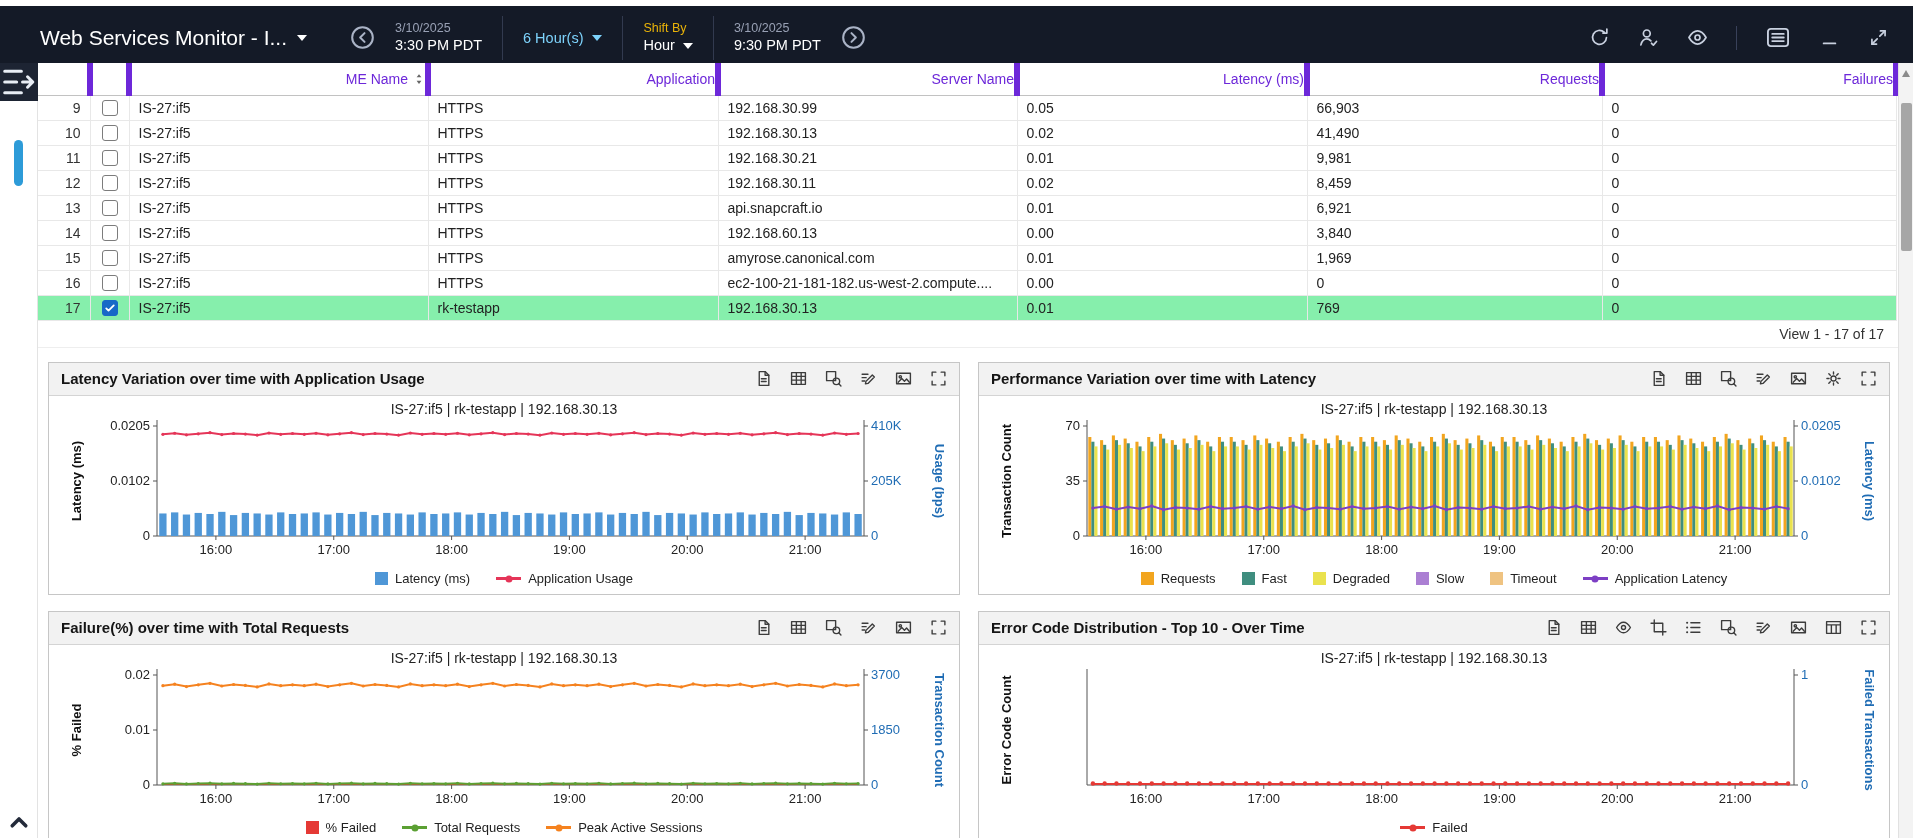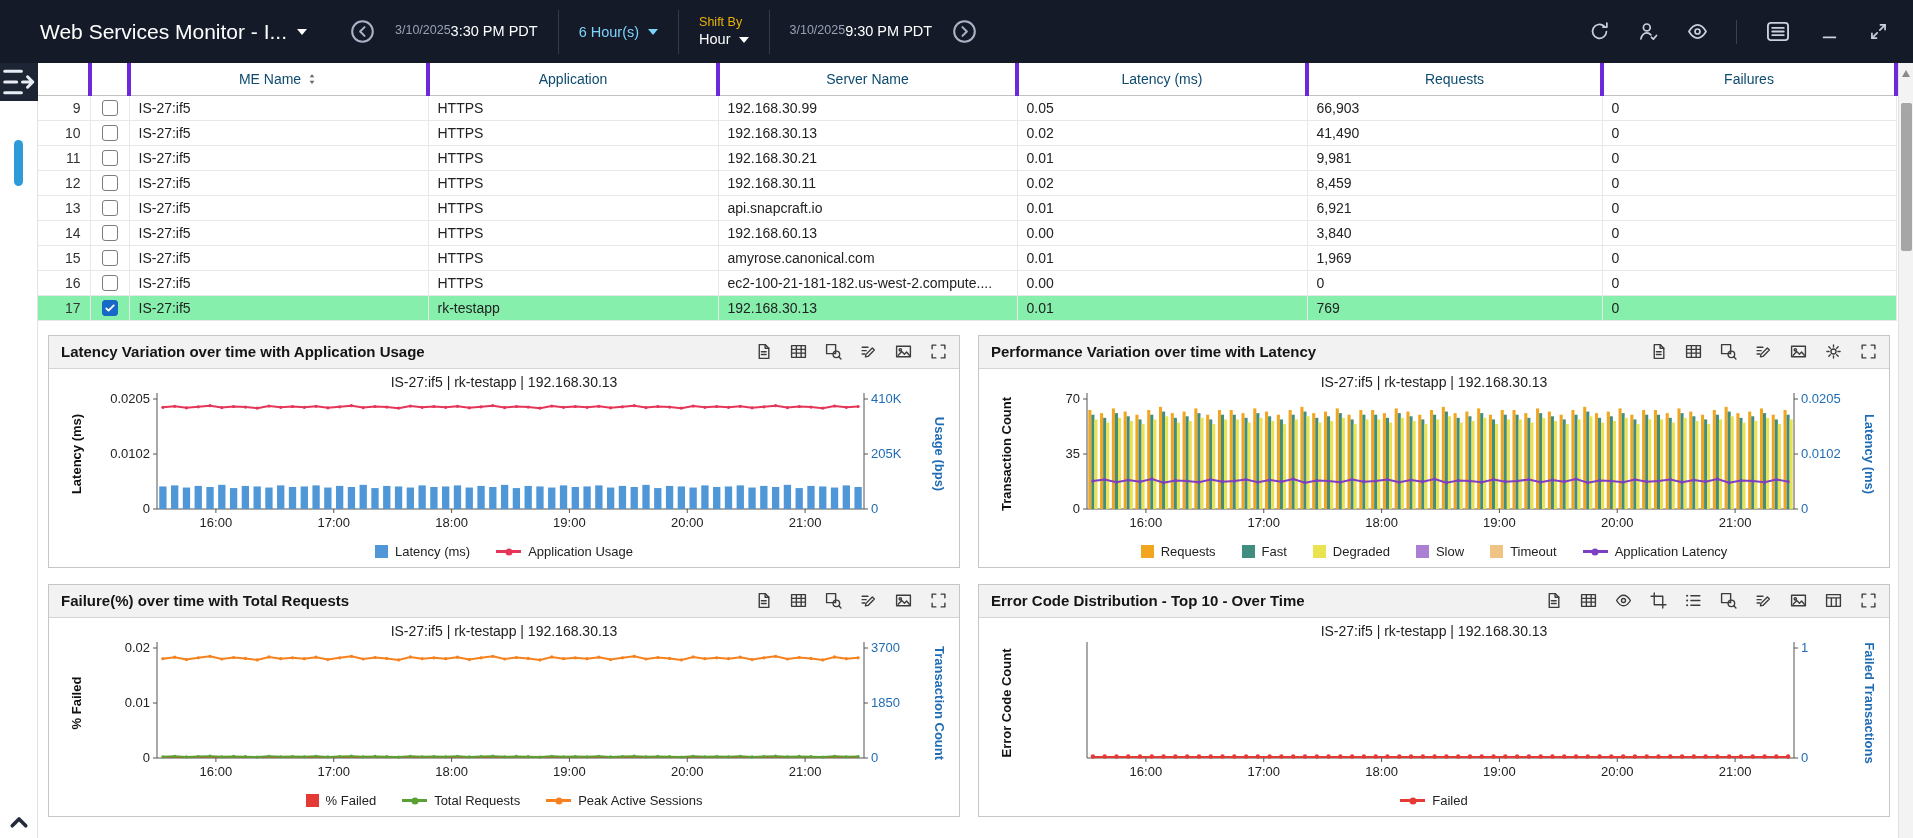--- a/index.html
+++ b/index.html
@@ -1,25 +1,25 @@
 <!DOCTYPE html>
 <html><head>
 <meta charset="utf-8">
 <style>
   *{box-sizing:border-box;margin:0;padding:0}
   html,body{width:1913px;height:838px;overflow:hidden;background:#fff;
     font-family:"Liberation Sans",sans-serif;color:#222}
   
-  .topbar{position:absolute;left:0;top:0;width:1913px;height:63px;background:#141a27;
+  .topbar{position:absolute;left:0;top:6px;width:1913px;height:63px;background:#141a27;
     display:flex;align-items:center;color:#fff;padding:0 24px 0 40px}
   .tb-title{font-size:21px;display:flex;align-items:center;gap:10px;width:310px;white-space:nowrap;overflow:hidden}
   .caret{width:0;height:0;border-left:5px solid transparent;border-right:5px solid transparent;
     border-top:6px solid currentColor;display:inline-block}
   .tb-nav{display:flex;align-items:center;gap:20px}
-  .tb-dt{display:flex;flex-direction:row;line-height:1.3}
+  .tb-dt{display:flex;flex-direction:column;line-height:1.3}
   .tb-dt .d1{font-size:12.5px;color:#98a0b4}
   .tb-dt .d2{font-size:14.5px;color:#fff}
   .tb-sep{width:1px;height:44px;background:#323a4f}
   .tb-mid{font-size:14.5px;display:flex;align-items:center;gap:9px;color:#7dd3fc}
   .tb-shift{display:flex;flex-direction:column;line-height:1.3}
   .tb-shift .d1{font-size:12.5px;color:#eab308}
   .tb-shift .d2{font-size:14.5px;color:#fff;display:flex;align-items:center;gap:8px}
   .tb-right{margin-left:auto;display:flex;align-items:center;gap:28px;color:#c9d1e0}
   .tb-right .icn,.tb-nav .icn{display:inline-flex;cursor:pointer}
   .tb-sep2{width:1px;height:24px;background:#39415a}
@@ -29,22 +29,22 @@
   .sb-pill{position:absolute;top:77px;left:14px;width:9px;height:46px;background:#2d9bd8;border-radius:5px}
   .sb-up{position:absolute;bottom:4px;left:7px;color:#232a3a;display:inline-flex}
   
   .main{position:absolute;left:38px;top:63px;right:15px;bottom:0;overflow:hidden}
   .vscroll{position:absolute;right:0;top:63px;bottom:0;width:15px;background:#f3f3f3;border-left:1px solid #e1e1e1}
   .varrow{position:absolute;top:7px;left:3px;width:0;height:0;border-left:4.5px solid transparent;
     border-right:4.5px solid transparent;border-bottom:7px solid #8a8a8a}
   .vthumb{position:absolute;top:40px;left:2px;width:11px;height:148px;background:#a6a6a6;border-radius:2px}
   
   table{border-collapse:collapse;table-layout:fixed;width:100%;font-size:14px;color:#222}
-  thead th{height:32px;font-weight:normal;color:#0c4a6e;background:#fff;border-bottom:1px solid #c2c2c2;
-    border-right:4px solid #6d28d9;text-align:center;white-space:nowrap;overflow:hidden}
+  thead th{height:32px;font-weight:normal;color:#6d28d9;background:#fff;border-bottom:1px solid #c2c2c2;
+    border-right:6px solid #6d28d9;text-align:right;white-space:nowrap;overflow:hidden}
   tbody td{height:25px;border-bottom:1px solid #e8e8e8;border-right:1px solid #e8e8e8;
     padding:0 9px;white-space:nowrap;overflow:hidden;text-overflow:ellipsis}
   td.c-num{text-align:right;color:#333}
   td.c-cb{text-align:center;padding:0}
   td.c-r{}
   tr.selected td{background:#86efac}
   .cb{width:16px;height:16px;border:1px solid #7c7c7c;border-radius:3px;background:#fff;
     display:inline-flex;align-items:center;justify-content:center;vertical-align:middle}
   .cb.checked{background:#1769c7;border-color:#1769c7}
   .hdr-label{display:inline-flex;align-items:center;gap:5px;justify-content:center}
@@ -303,20 +303,23 @@
             </span></td>
           <td>IS-27:if5</td>
           <td>rk-testapp</td>
           <td>192.168.30.13</td>
           <td class="c-r">0.01</td>
           <td class="c-r">769</td>
           <td class="c-r">0</td>
         </tr>
       </tbody>
   </table>
+  <div class="viewbar">
+    <span>View 1 - 17 of 17</span>
+  </div>
   <div class="charts" id="panels-grid">
       <div class="panel">
         <div class="p-hdr">
           <span class="p-title">Latency Variation over time with Application Usage</span>
           <span class="p-icons">
             <span class="icn">
               <svg viewBox="0 0 16 16" fill="none" stroke="currentColor" stroke-width="1.3" stroke-linecap="round" stroke-linejoin="round">
                 <path d="M4 1.5h5.5L13 5v9.5H4z"></path>
                 <path d="M9.5 1.5V5H13"></path>
                 <path d="M6 8.2h4.5M6 10.8h4.5"></path>

